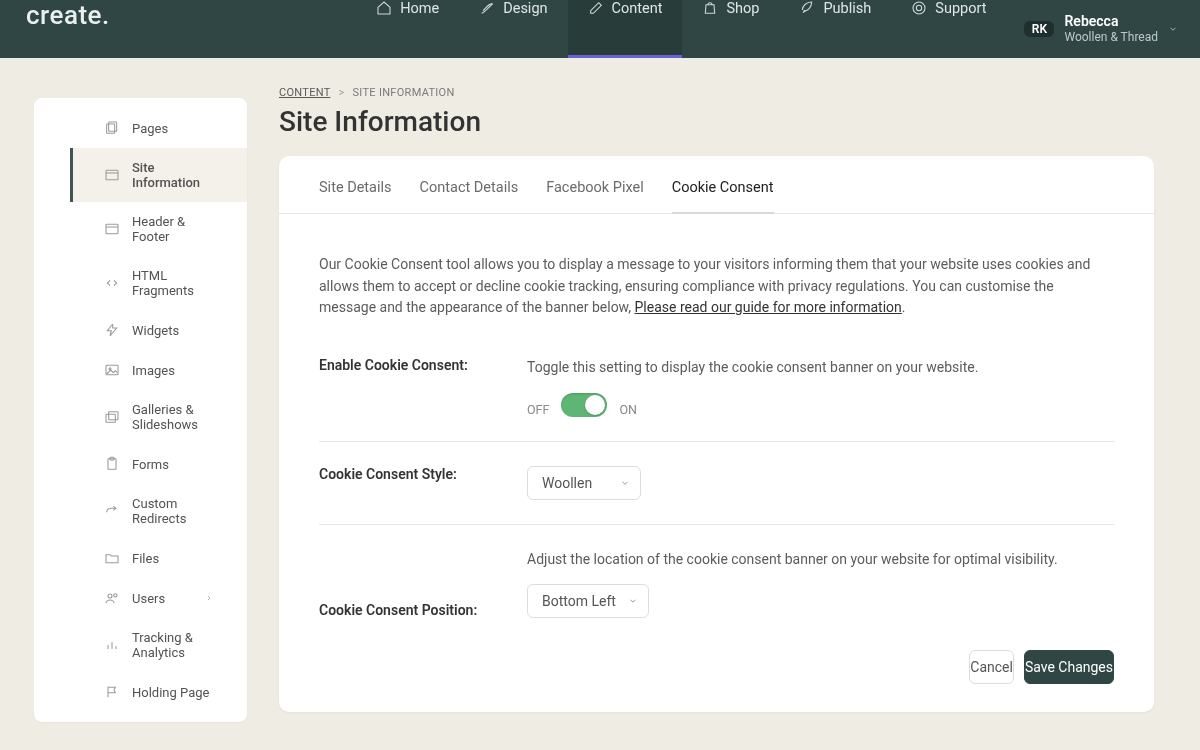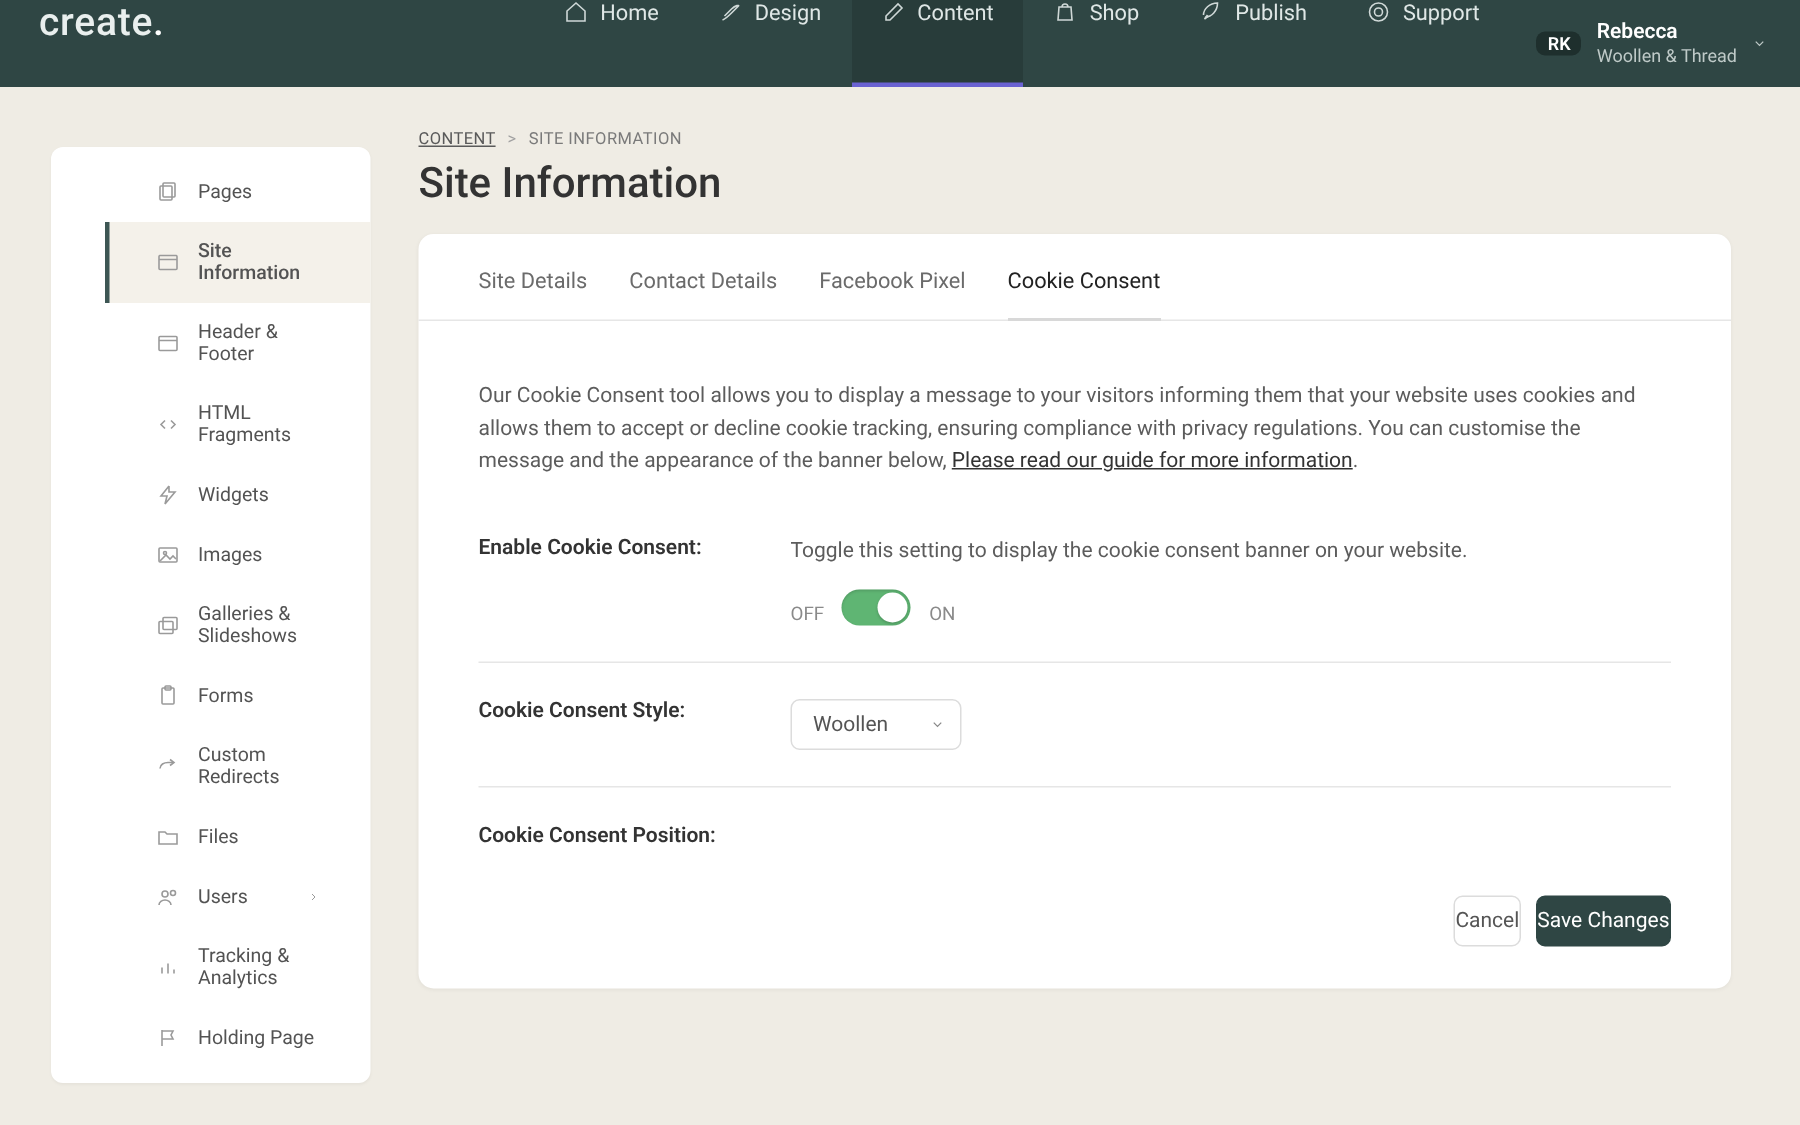--- a/index.html
+++ b/index.html
@@ -481,20 +481,29 @@
               <span>Woollen</span>
               <svg viewBox="0 0 24 24">
                   <polyline points="6 9 12 15 18 9"></polyline>
                 </svg>
             </div>
           </div>
         </div>
 
         <div class="section">
           <div class="label">Cookie Consent Position:</div>
+          <div class="control">
+            <p class="help">Adjust the location of the cookie consent banner on your website for optimal visibility.</p>
+            <div class="select">
+              <span>Bottom Left</span>
+              <svg viewBox="0 0 24 24">
+                  <polyline points="6 9 12 15 18 9"></polyline>
+                </svg>
+            </div>
+          </div>
         </div>
 
       </div>
 
       <div class="actions">
         <div class="btn secondary">Cancel</div>
         <div class="btn primary">Save Changes</div>
       </div>
 
     </div>

